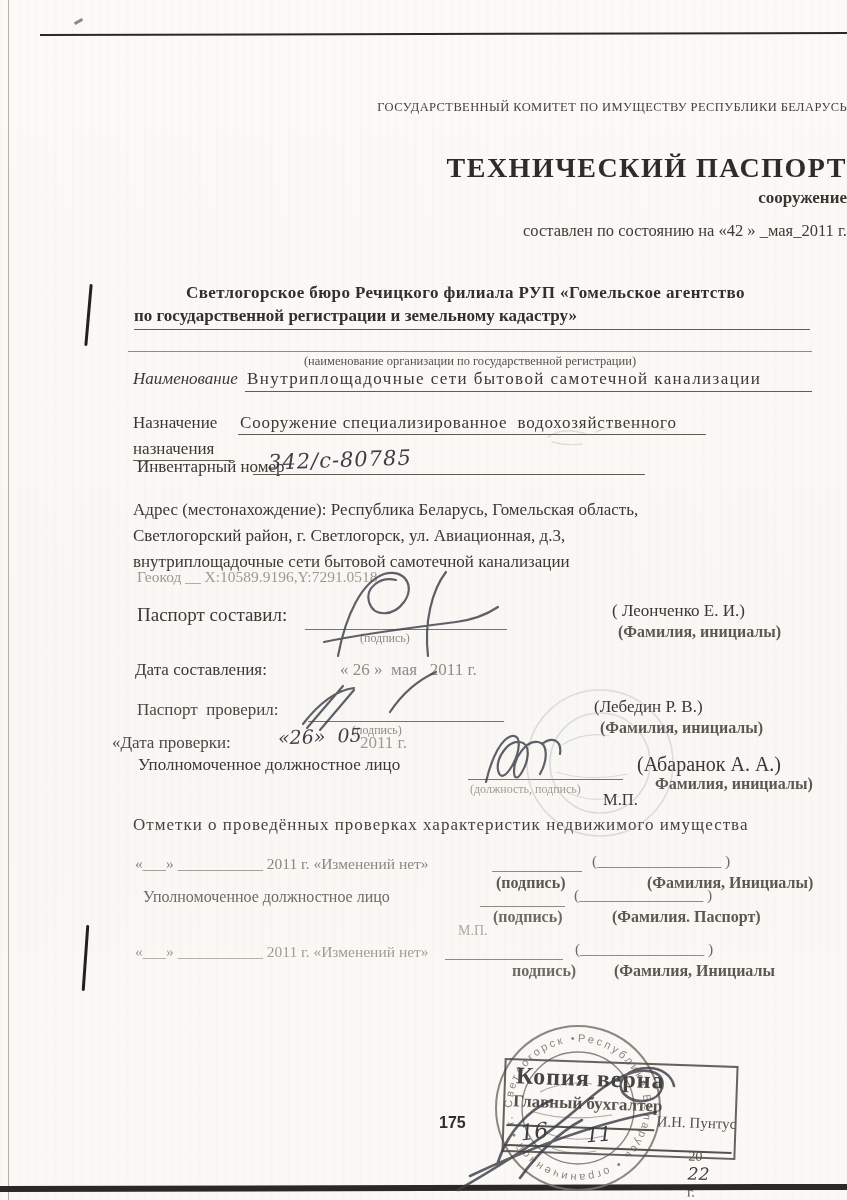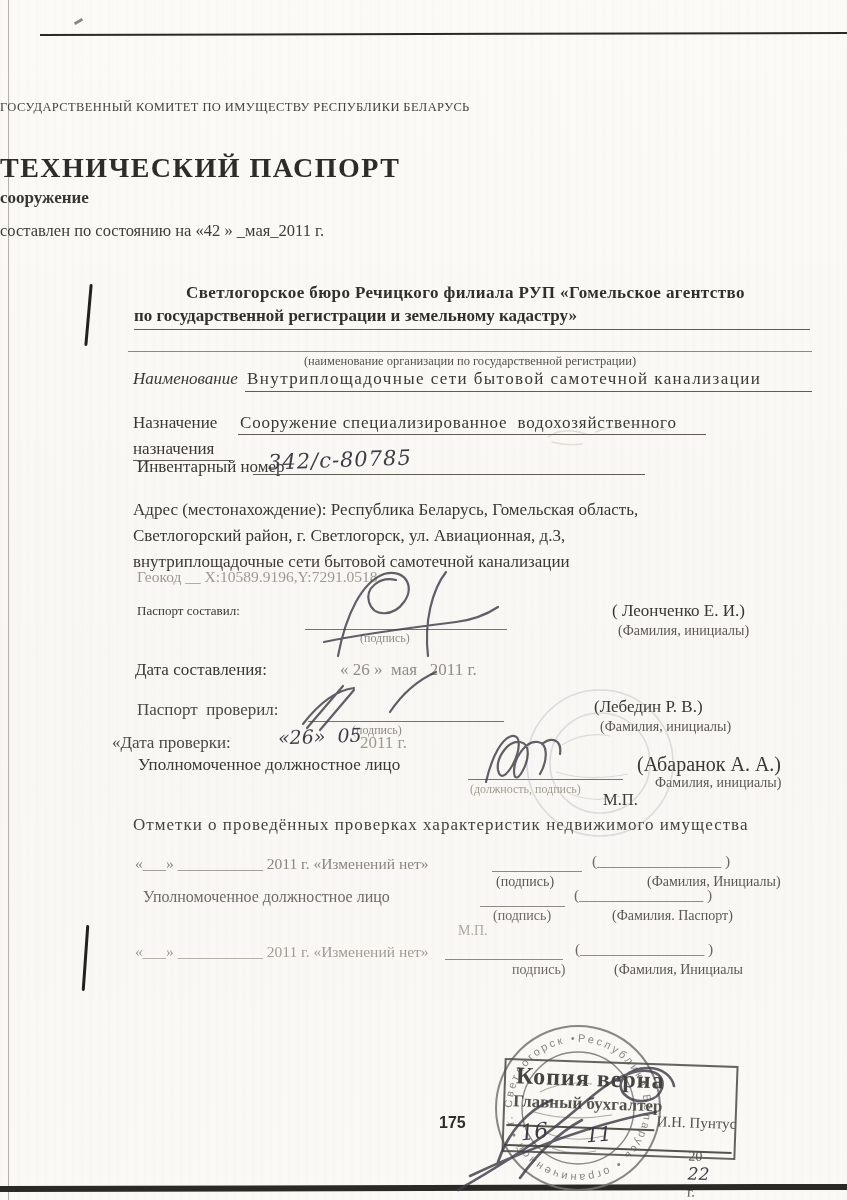--- a/index.html
+++ b/index.html
@@ -5,23 +5,23 @@
   html,body{margin:0;padding:0;background:#e8e7e3;}
   #page{
     position:relative;width:847px;height:1200px;margin:0 auto;overflow:hidden;
     background:
       repeating-linear-gradient(90deg, rgba(120,115,100,0.025) 0px, rgba(120,115,100,0.0) 3px, rgba(120,115,100,0.0) 9px),
       linear-gradient(180deg,#fbfaf7 0%,#f8f7f3 60%,#faf9f5 100%);
     font-family:"Liberation Serif","DejaVu Serif",serif;
     color:#3a3833;
   }
   .t{position:absolute;white-space:pre;line-height:1.15;}
-  .c{left:0;width:847px;text-align:left;}
+  .c{left:0;width:847px;text-align:right;}
   .bold{font-weight:bold;}
-  .cap{font-size:14px;color:#5b5852;}
+  .cap{font-size:16px;color:#5b5852;font-weight:bold;}
   .capf{font-size:12px;color:#8f8b82;}
   .faint{color:#9d998e;}
   .semif{color:#6e6a62;}
   .vfaint{color:#aeaa9f;}
   .hand{font-family:"DejaVu Serif",serif;font-style:italic;color:#3f3d46;}
   .line{position:absolute;background:#5f5c54;height:1px;}
   .linef{position:absolute;background:#8e8a80;height:1px;}
   .artifact{position:absolute;background:#2a2926;}
   svg.overlay{position:absolute;left:0;top:0;pointer-events:none;}
   #round-stamps{z-index:1;}
@@ -94,21 +94,21 @@
 
     <div class="t" style="left:137px;top:457px;font-size:17px;">Инвентарный номер</div>
     <div class="t hand" style="left:268px;top:448px;font-size:21px;transform:rotate(-2deg);letter-spacing:1px;">342/с-80785</div>
     <div class="line" style="left:253px;top:474px;width:392px;"></div>
 
     <div class="t" style="left:133px;top:500px;font-size:17px;">Адрес (местонахождение): Республика Беларусь, Гомельская область,</div>
     <div class="t" style="left:133px;top:526px;font-size:17px;">Светлогорский район, г. Светлогорск, ул. Авиационная, д.3,</div>
     <div class="t" style="left:133px;top:552px;font-size:17px;">внутриплощадочные сети бытовой самотечной канализации</div>
     <div class="t faint" style="left:137px;top:568px;font-size:15.5px;">Геокод __ X:10589.9196,Y:7291.0518</div>
 
-    <div class="t" style="left:137px;top:604px;font-size:13px;text-align:right;">Паспорт составил:</div>
+    <div class="t" style="left:137px;top:604px;font-size:19px;text-align:right;">Паспорт составил:</div>
     <div class="line" style="left:305px;top:629px;width:202px;background:#76736a;"></div>
     <div class="t capf" style="left:360px;top:632px;">(подпись)</div>
     <div class="t" style="left:612px;top:601px;font-size:17px;">( Леонченко Е. И.)</div>
     <div class="t cap" style="left:618px;top:623px;">(Фамилия, инициалы)</div>
 
     <div class="t" style="left:135px;top:660px;font-size:17px;">Дата составления:</div>
     <div class="t" style="left:340px;top:660px;font-size:17px;color:#8f8c84;">« 26 »  мая   2011 г.</div>
 
     <div class="t" style="left:137px;top:700px;font-size:17px;color:#4b4944;">Паспорт  проверил:</div>
     <div class="line" style="left:308px;top:721px;width:196px;background:#76736a;"></div>

